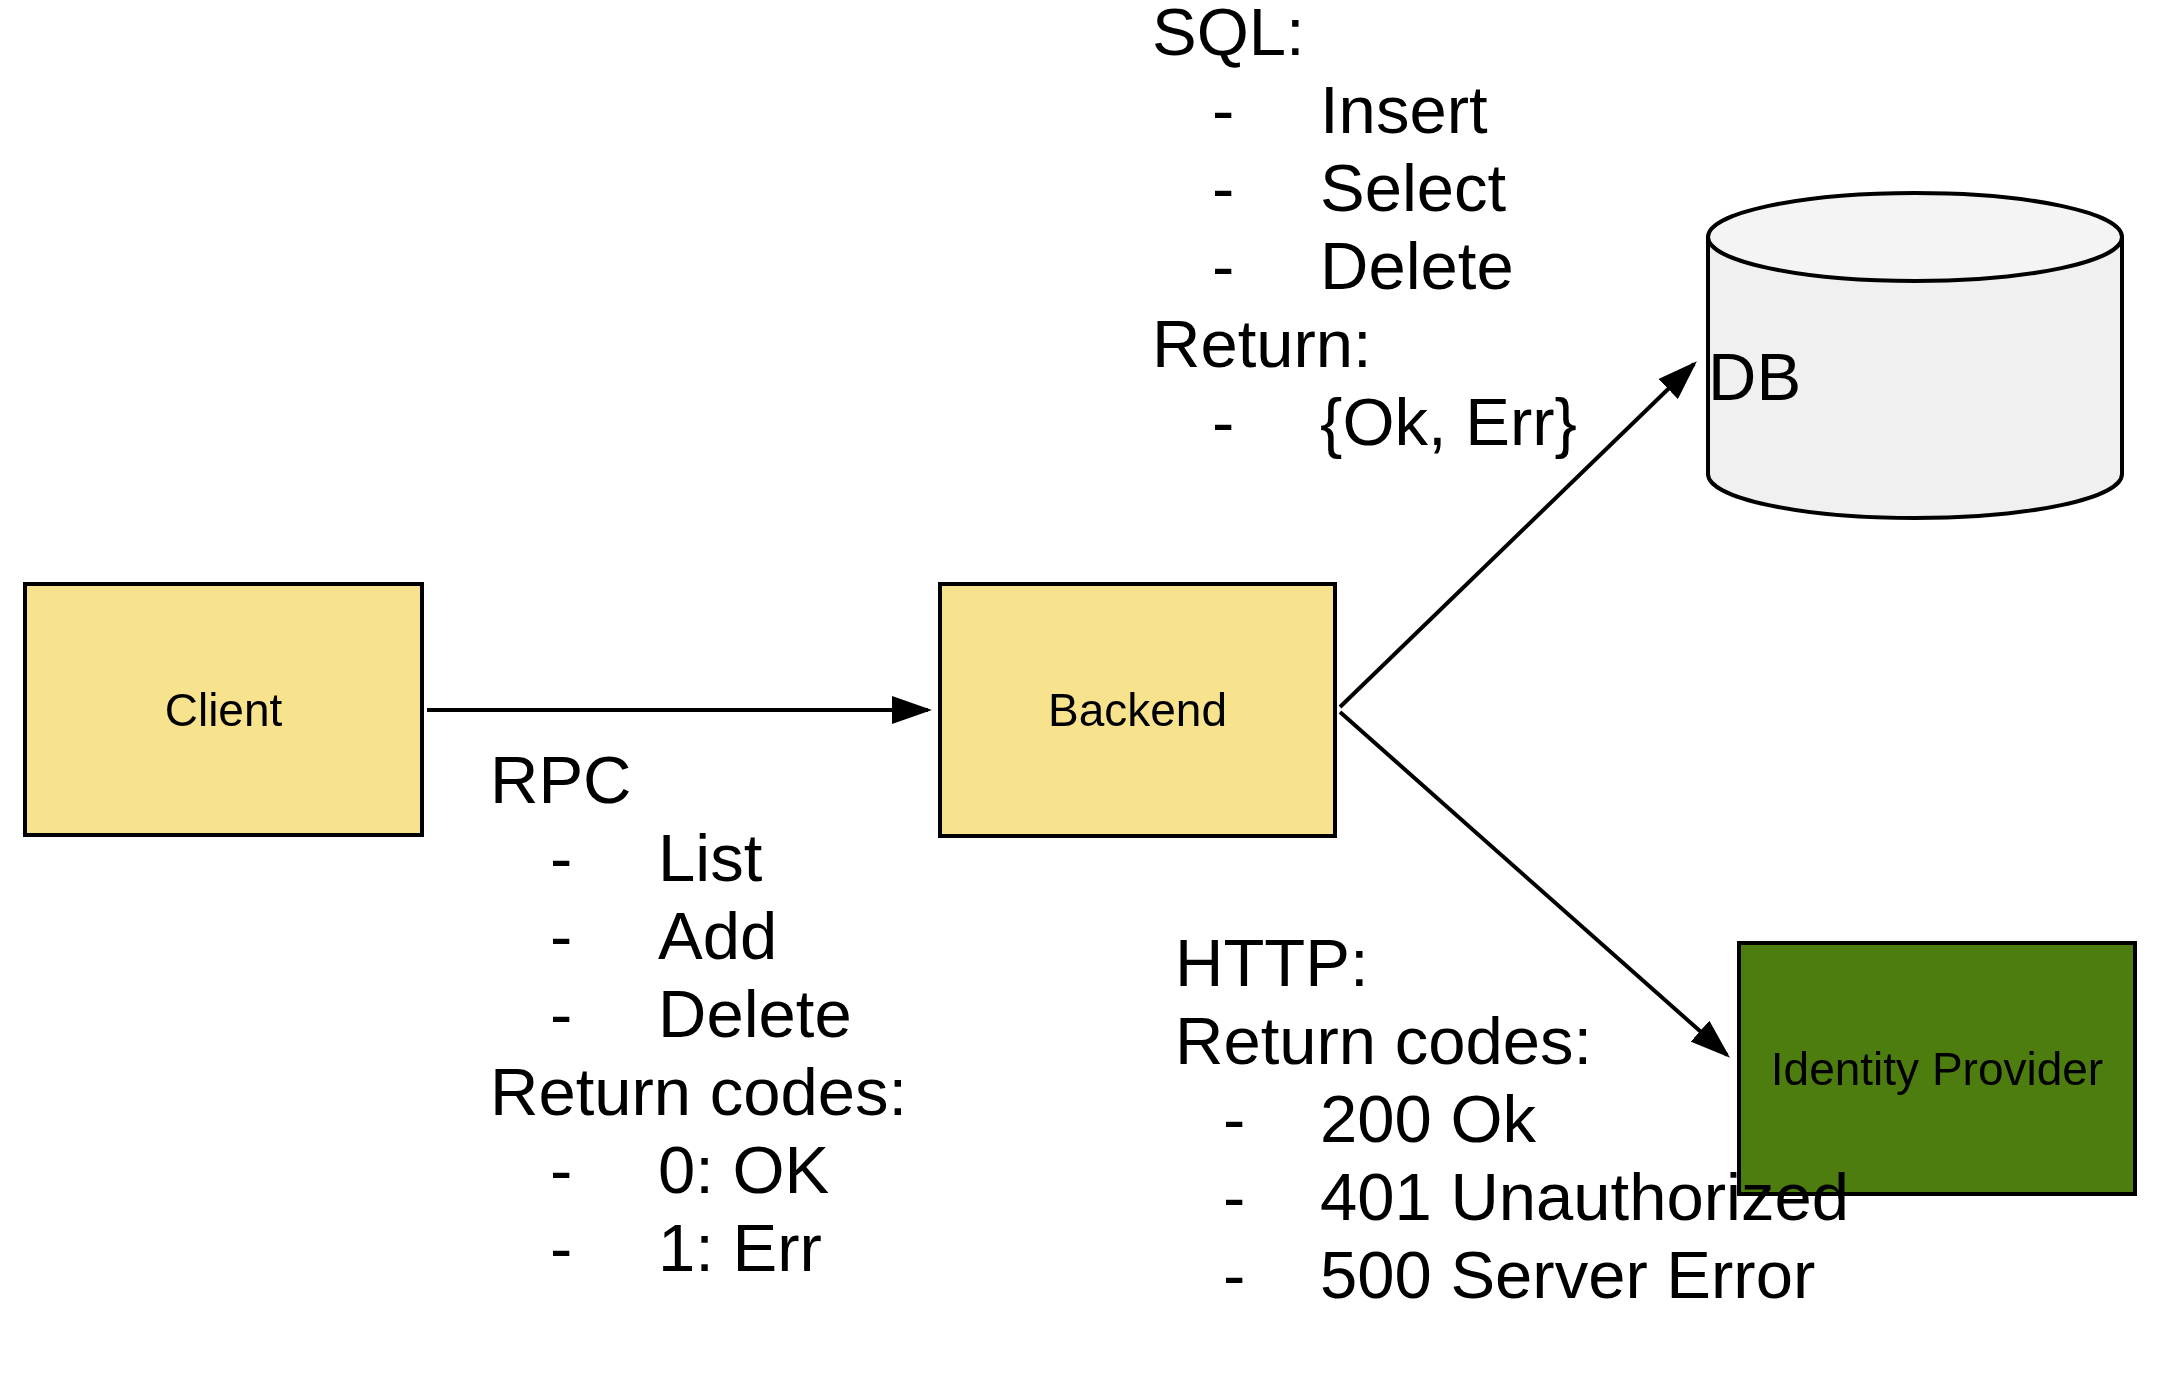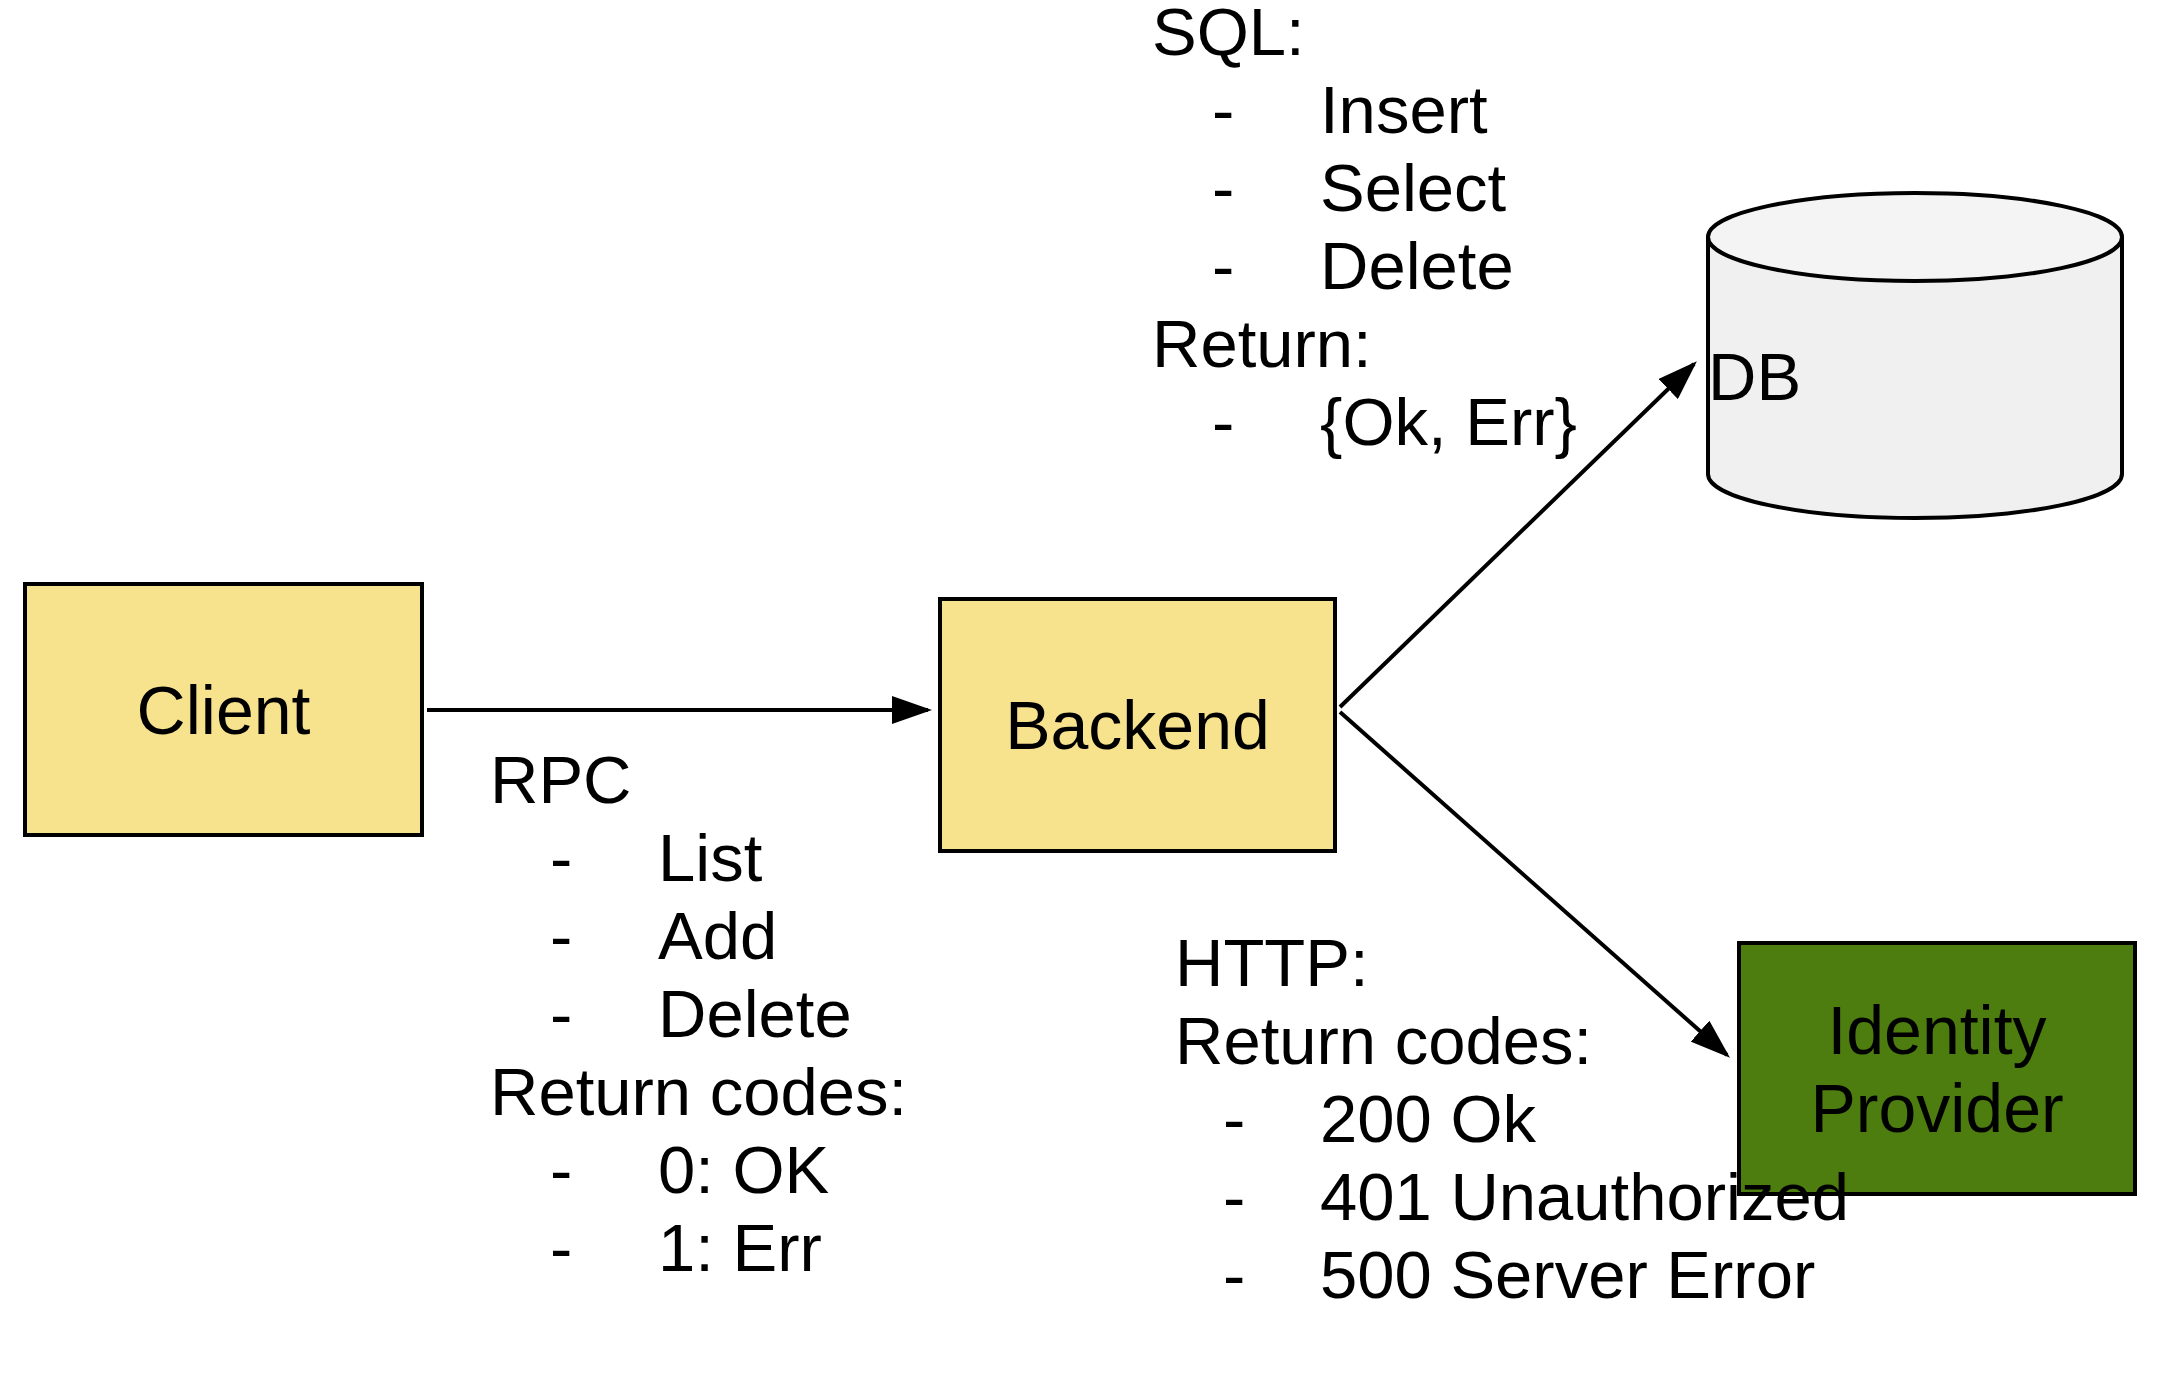--- a/index.html
+++ b/index.html
@@ -14,21 +14,21 @@
   }
   #edges-layer { position: absolute; left: 0; top: 0; }
   .node {
     position: absolute;
     box-sizing: border-box;
     border: 4px solid #000000;
     display: flex;
     align-items: center;
     justify-content: center;
     text-align: center;
-    font-size: 68px;
+    font-size: 46px;
     line-height: 78px;
   }
   .node.yellow { background: #F7E28D; }
   .node.gray   { background: #4d7c0f; }
   .node-label { display: block; padding: 0 20px; }
   .shape-label {
     position: absolute;
     display: flex;
     align-items: center;
     justify-content: flex-start;
@@ -72,21 +72,21 @@
     <g>
       <path d="M1708,237 L1708,474 A207,44 0 0 0 2122,474 L2122,237" fill="#F0F0F0" stroke="#000000" stroke-width="4"></path>
       <ellipse cx="1915" cy="237" rx="207" ry="44" fill="#F4F4F4" stroke="#000000" stroke-width="4"></ellipse>
     </g>
   </svg>
 
   <div class="node yellow" style="left:23px; top:582px; width:401px; height:255px;">
     <span class="node-label">Client</span>
   </div>
 
-  <div class="node yellow" style="left:938px; top:582px; width:399px; height:256px;margin-top:15px;">
+  <div class="node yellow" style="left:938px; top:582px; width:399px; height:256px;">
     <span class="node-label">Backend</span>
   </div>
 
   <div class="shape-label" style="left:1708px; top:338px; width:414px; height:78px;">
     <span>DB</span>
   </div>
 
   <div class="node gray" style="left:1737px; top:941px; width:400px; height:255px;">
     <span class="node-label">Identity Provider</span>
   </div>

